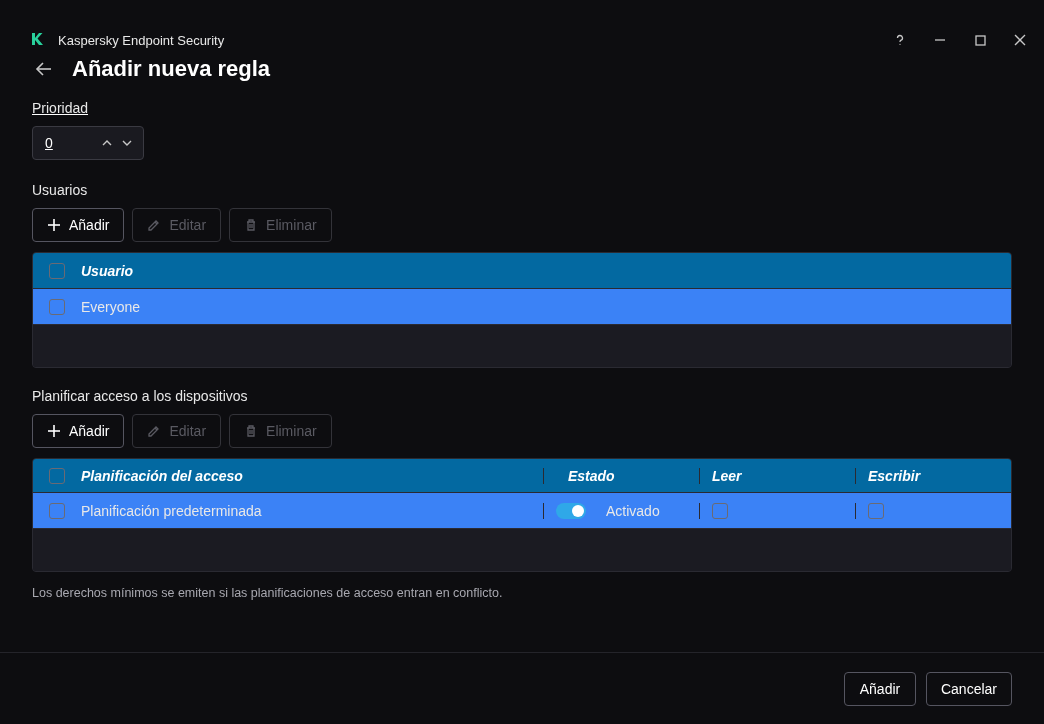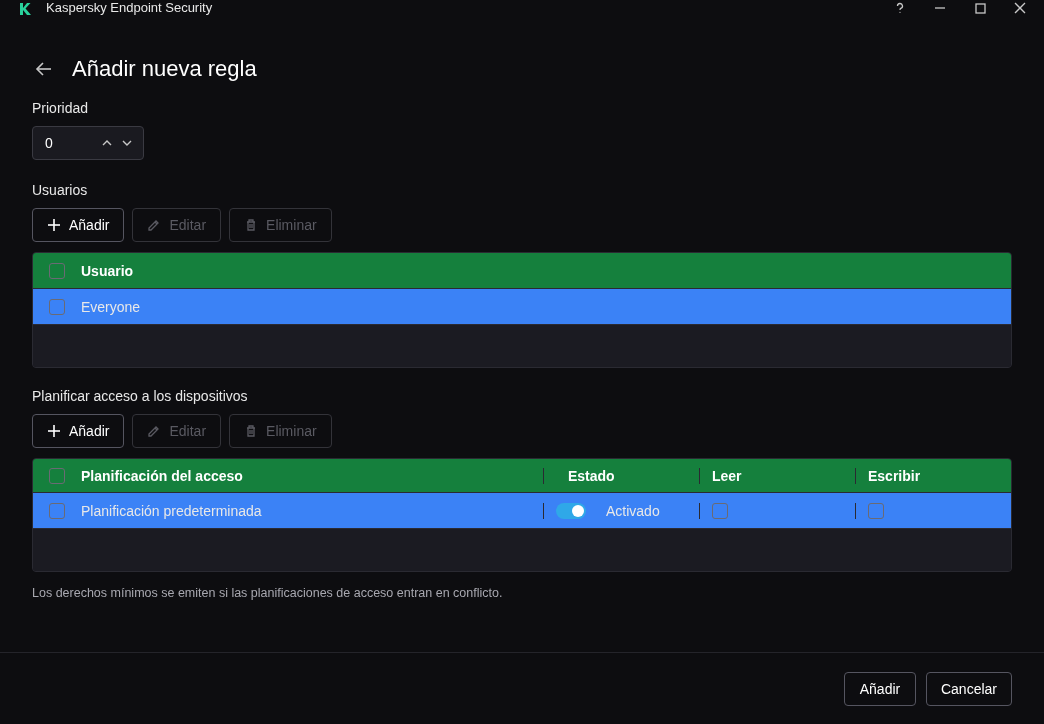--- a/index.html
+++ b/index.html
@@ -15,23 +15,24 @@
 .window {
   width: 1044px;
   height: 724px;
   background: #0d0d10;
   display: flex;
   flex-direction: column;
 }
 .titlebar {
   height: 48px;
   display: flex;
-  align-items: flex-start;
+  align-items: flex-end;
   padding: 0 16px;
   gap: 12px;
+  margin-left: 12px;
 }
 .logo {
   width: 18px;
   height: 18px;
   display: flex;
   align-items: center;
   justify-content: center;
 }
 .titlebar-title {
   flex: 1;
@@ -69,29 +70,29 @@
   width: 24px;
   height: 24px;
   display: flex;
   align-items: center;
   justify-content: center;
   cursor: pointer;
   color: #c8c8c8;
 }
 .page-title {
   font-size: 22px;
-  font-weight: 400;
+  font-weight: 700;
   color: #fff;
 }
 .section-label {
   font-size: 14px;
   color: #e8e8e8;
   margin-bottom: 10px;
 }
-.priority-row { margin-bottom: 22px; }
+.priority-row { margin-bottom: 22px; text-decoration: underline; }
 .number-input {
   width: 112px;
   height: 34px;
   background: #1a1a20;
   border: 1px solid #3a3a42;
   border-radius: 4px;
   display: flex;
   align-items: center;
 }
 .number-input .value {
@@ -141,24 +142,25 @@
 .btn.disabled svg { color: #5a5a62; }
 .btn svg { color: #fff; }
 .table {
   border: 1px solid #2a2a32;
   border-radius: 4px;
   overflow: hidden;
   background: #1b1b22;
 }
 .table-header {
   display: flex;
-  background: #15803d;
+  background: #0369a1;
   height: 36px;
   align-items: center;
   border-bottom: 1px solid #2a2a32;
+  font-style: italic;
 }
 .table-row {
   display: flex;
   height: 36px;
   align-items: center;
   border-bottom: 1px solid #2a2a32;
   background: #3b82f6;
 }
 .table-filler {
   height: 42px;

